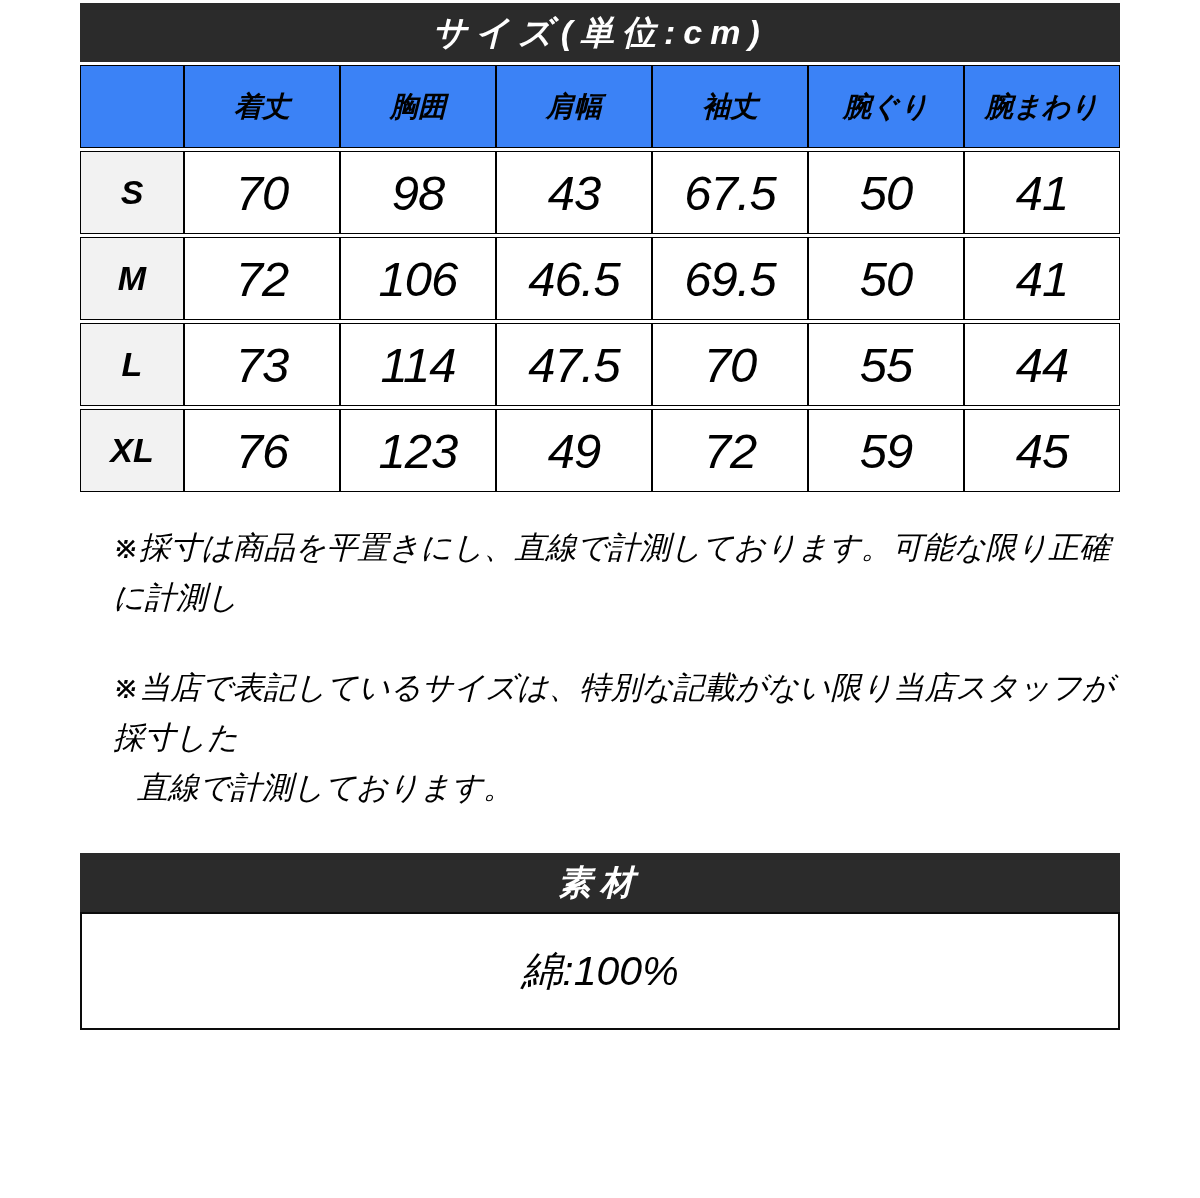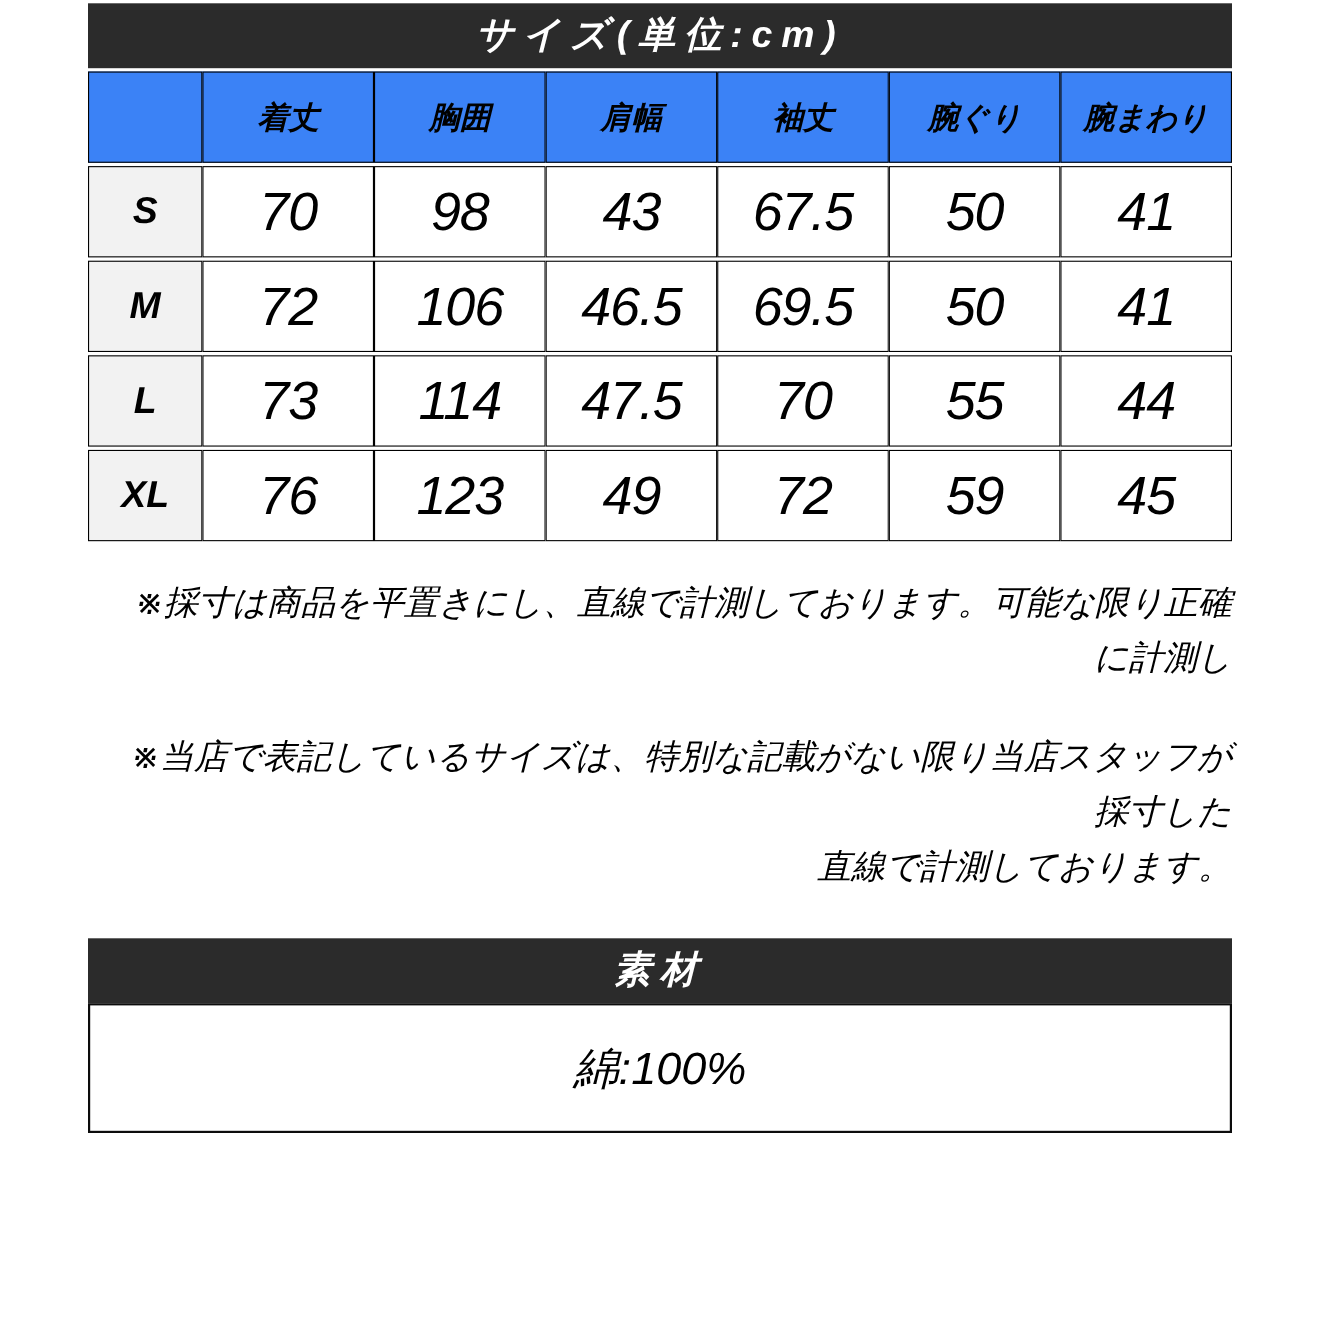--- a/index.html
+++ b/index.html
@@ -18,21 +18,21 @@
     border:1px solid #000; height:81px; text-align:center; vertical-align:middle;
     overflow:hidden; padding:0;
   }
   table.size-table thead th { background:#3b82f6; font-size:28px; font-weight:bold; }
   table.size-table tbody th { background:#f2f2f2; font-size:34px; font-weight:bold; }
   table.size-table tbody td { background:#ffffff; font-size:49px; font-weight:400; letter-spacing:-1px; }
 
   
   .notes { margin-top:28px; font-size:31px; line-height:50px; }
   .note { margin:0 0 40px 0; padding-left:57px; }
-  .note .line { display:block;text-align:right; }
+  .note .line { display:block; }
   .note .line.first { margin-left:-24px; }
 
   
   .section { margin-top:0; }
   .section.material { margin-top:36px; }
   .box { border:2px solid #0c0c0c; background:#ffffff; display:flex; align-items:center; justify-content:center; }
   .material-box { height:114px; font-size:41px; }
 </style>
 </head>
 <body>

